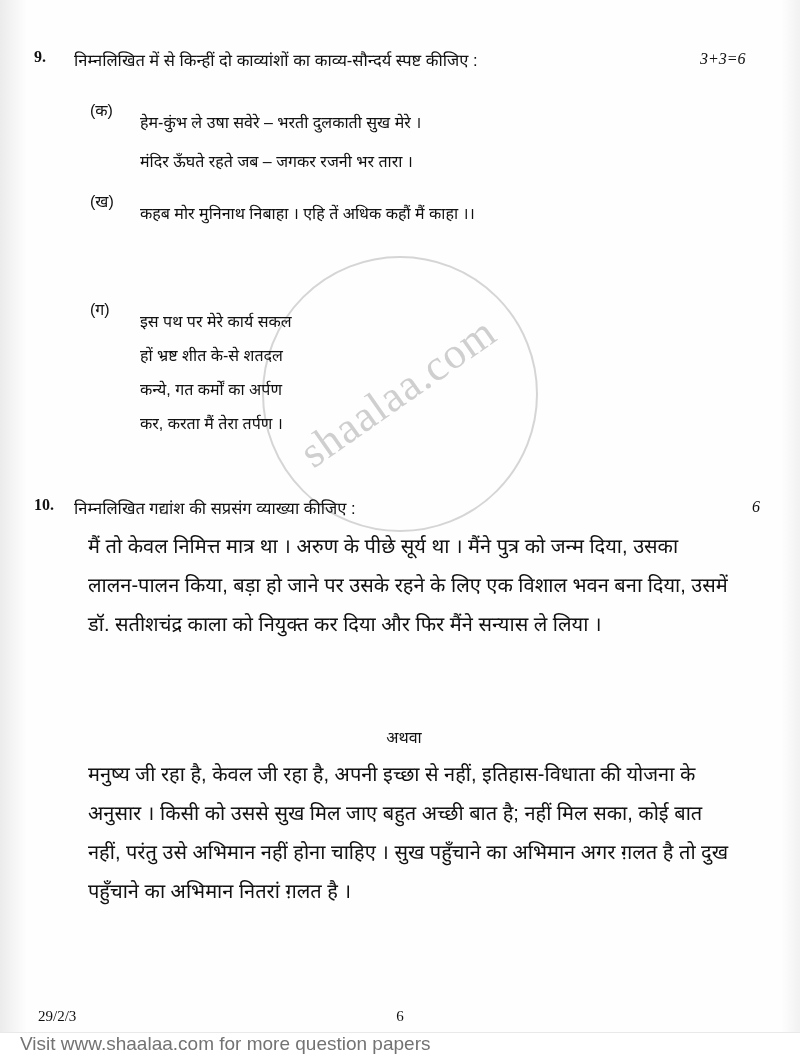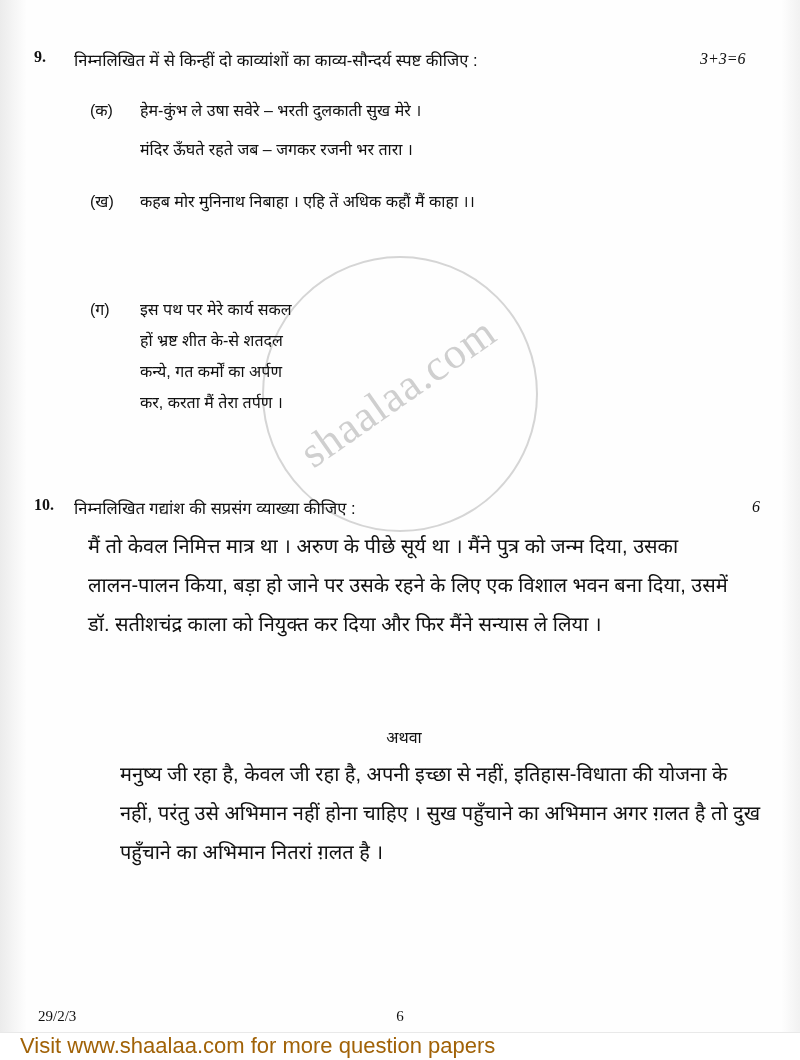--- a/index.html
+++ b/index.html
@@ -116,20 +116,21 @@
     font-size: 16px;
     font-family: "Liberation Sans", sans-serif;
   }
   .sublines {
     font-size: 16px;
     font-family: "Liberation Sans", sans-serif;
   }
   .sublines .ln {
     white-space: nowrap;
     margin-bottom: 17px;
+    margin-top: 12px;
   }
   .sublines .ln:last-child { margin-bottom: 0; }
 
   .poem .ln { margin-bottom: 9px; }
 
   .para {
     position: absolute;
     font-size: 20px;
     font-family: "Liberation Sans", sans-serif;
     line-height: 1.95;
@@ -170,23 +171,23 @@
     right: 0;
     top: 1032px;
     height: 28px;
     background: #ffffff;
     border-top: 1px solid #e9e9e9;
   }
   .footer-visit {
     position: absolute;
     left: 20px;
     top: 1033px;
-    font-size: 22px;
-    font-family: "Liberation Sans", sans-serif;
-    color: #a16207;
+    font-size: 19px;
+    font-family: "Liberation Sans", sans-serif;
+    color: #737373;
   }
 </style>
 </head>
 <body>
 
 <div class="page">
 
   <div class="watermark">
     <div class="ring"></div>
     <div class="wtext">shaalaa.com</div>
@@ -232,22 +233,23 @@
     <div class="marks" style="left:752px; top:498px;">6</div>
 
     <div class="para" style="left:88px; top:527px; width:632px;">
       <span class="pl">मैं तो केवल निमित्त मात्र था । अरुण के पीछे सूर्य था । मैंने पुत्र को जन्म दिया, उसका</span>
       <span class="pl">लालन-पालन किया, बड़ा हो जाने पर उसके रहने के लिए एक विशाल भवन बना दिया, उसमें</span>
       <span class="pl">डॉ. सतीशचंद्र काला को नियुक्त कर दिया और फिर मैंने सन्यास ले लिया ।</span>
     </div>
 
     <div class="athava" style="left:88px; top:726px; width:632px;">अथवा</div>
 
-    <div class="para" style="left:88px; top:755px; width:632px;margin-left:32px;">
+    <div class="para" style="left:88px; top:755px; width:632px;">
       <span class="pl">मनुष्य जी रहा है, केवल जी रहा है, अपनी इच्छा से नहीं, इतिहास-विधाता की योजना के</span>
+      <span class="pl">अनुसार । किसी को उससे सुख मिल जाए बहुत अच्छी बात है; नहीं मिल सका, कोई बात</span>
       <span class="pl">नहीं, परंतु उसे अभिमान नहीं होना चाहिए । सुख पहुँचाने का अभिमान अगर ग़लत है तो दुख</span>
       <span class="pl">पहुँचाने का अभिमान नितरां ग़लत है ।</span>
     </div>
 
     <div class="footer-code">29/2/3</div>
     <div class="footer-page">6</div>
 
     <div class="footer-bar"></div>
     <div class="footer-visit">Visit www.shaalaa.com for more question papers</div>
   </div>

